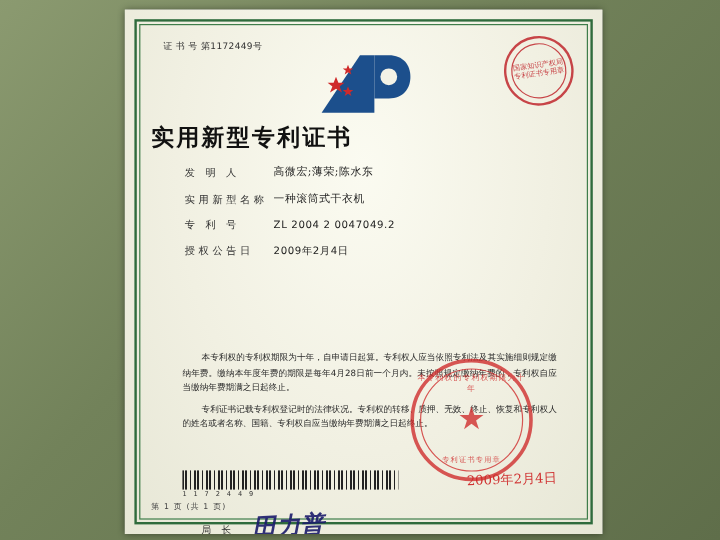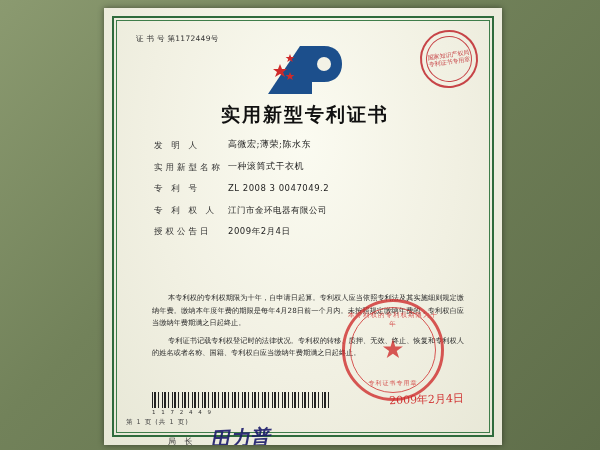--- a/index.html
+++ b/index.html
@@ -61,21 +61,20 @@
     transform:rotate(-8deg);
   }
   .seal-top .s-in{
     position:absolute;inset:4px;border:1px solid #c0272d;border-radius:50%;
     display:flex;align-items:center;justify-content:center;
     font-size:6px;line-height:1.15;text-align:center;letter-spacing:0;
     writing-mode:horizontal-tb;
   }
   .title{
     position:absolute;left:0;right:0;top:78px;
-    text-align:center;
     font-family:"DejaVu Serif","Liberation Serif",serif;
     font-weight:bold;font-size:19px;letter-spacing:2px;color:#111;
   }
   .fields{
     position:absolute;left:28px;top:116px;right:18px;
     font-size:8.5px;line-height:1;color:#2b2b2b;
   }
   .field{
     display:flex;align-items:flex-end;margin-bottom:13px;
   }
@@ -186,25 +185,21 @@
         <div class="field">
           <div class="f-label">发 明 人</div>
           <div class="f-value hand">高微宏;薄荣;陈水东</div>
         </div>
         <div class="field">
           <div class="f-label">实用新型名称</div>
           <div class="f-value hand">一种滚筒式干衣机</div>
         </div>
         <div class="field">
           <div class="f-label">专 利 号</div>
-          <div class="f-value">ZL 2008 3 0047049.2</div>
-        </div>
-        <div class="field">
-          <div class="f-label">专 利 权 人</div>
-          <div class="f-value">江门市金环电器有限公司</div>
+          <div class="f-value">ZL 2004 2 0047049.2</div>
         </div>
         <div class="field">
           <div class="f-label">授权公告日</div>
           <div class="f-value">2009年2月4日</div>
         </div>
       </div>
 
       <div class="body-text">
         <p>本专利权的专利权期限为十年，自申请日起算。专利权人应当依照专利法及其实施细则规定缴纳年费。缴纳本年度年费的期限是每年4月28日前一个月内。未按照规定缴纳年费的，专利权自应当缴纳年费期满之日起终止。</p>
         <p>专利证书记载专利权登记时的法律状况。专利权的转移、质押、无效、终止、恢复和专利权人的姓名或者名称、国籍、专利权自应当缴纳年费期满之日起终止。</p>

